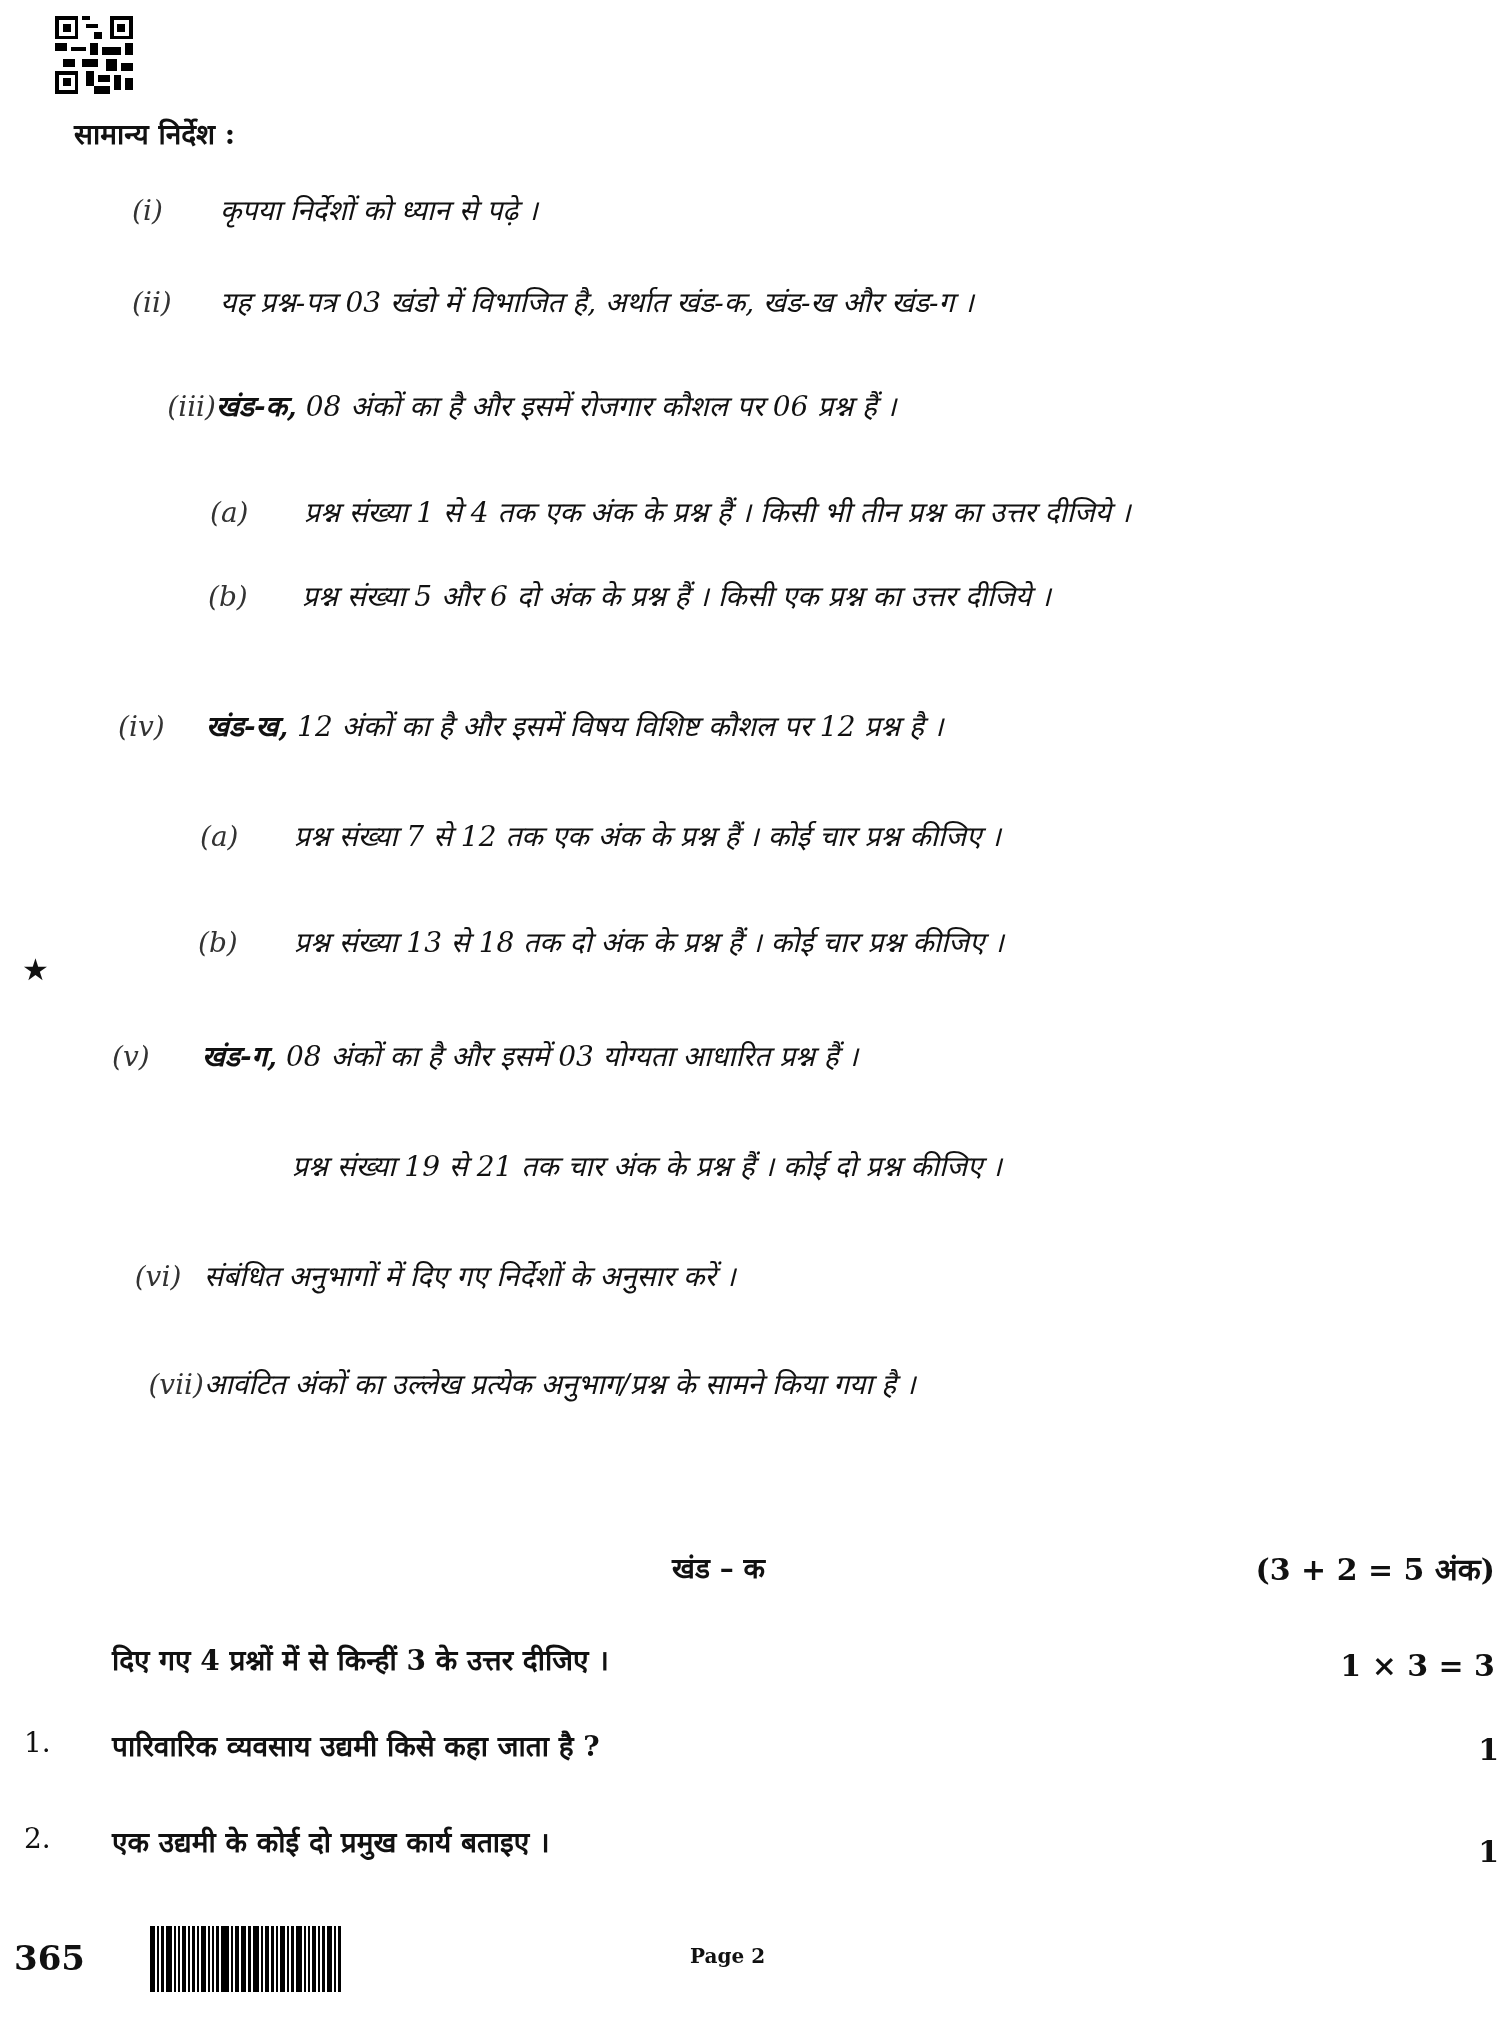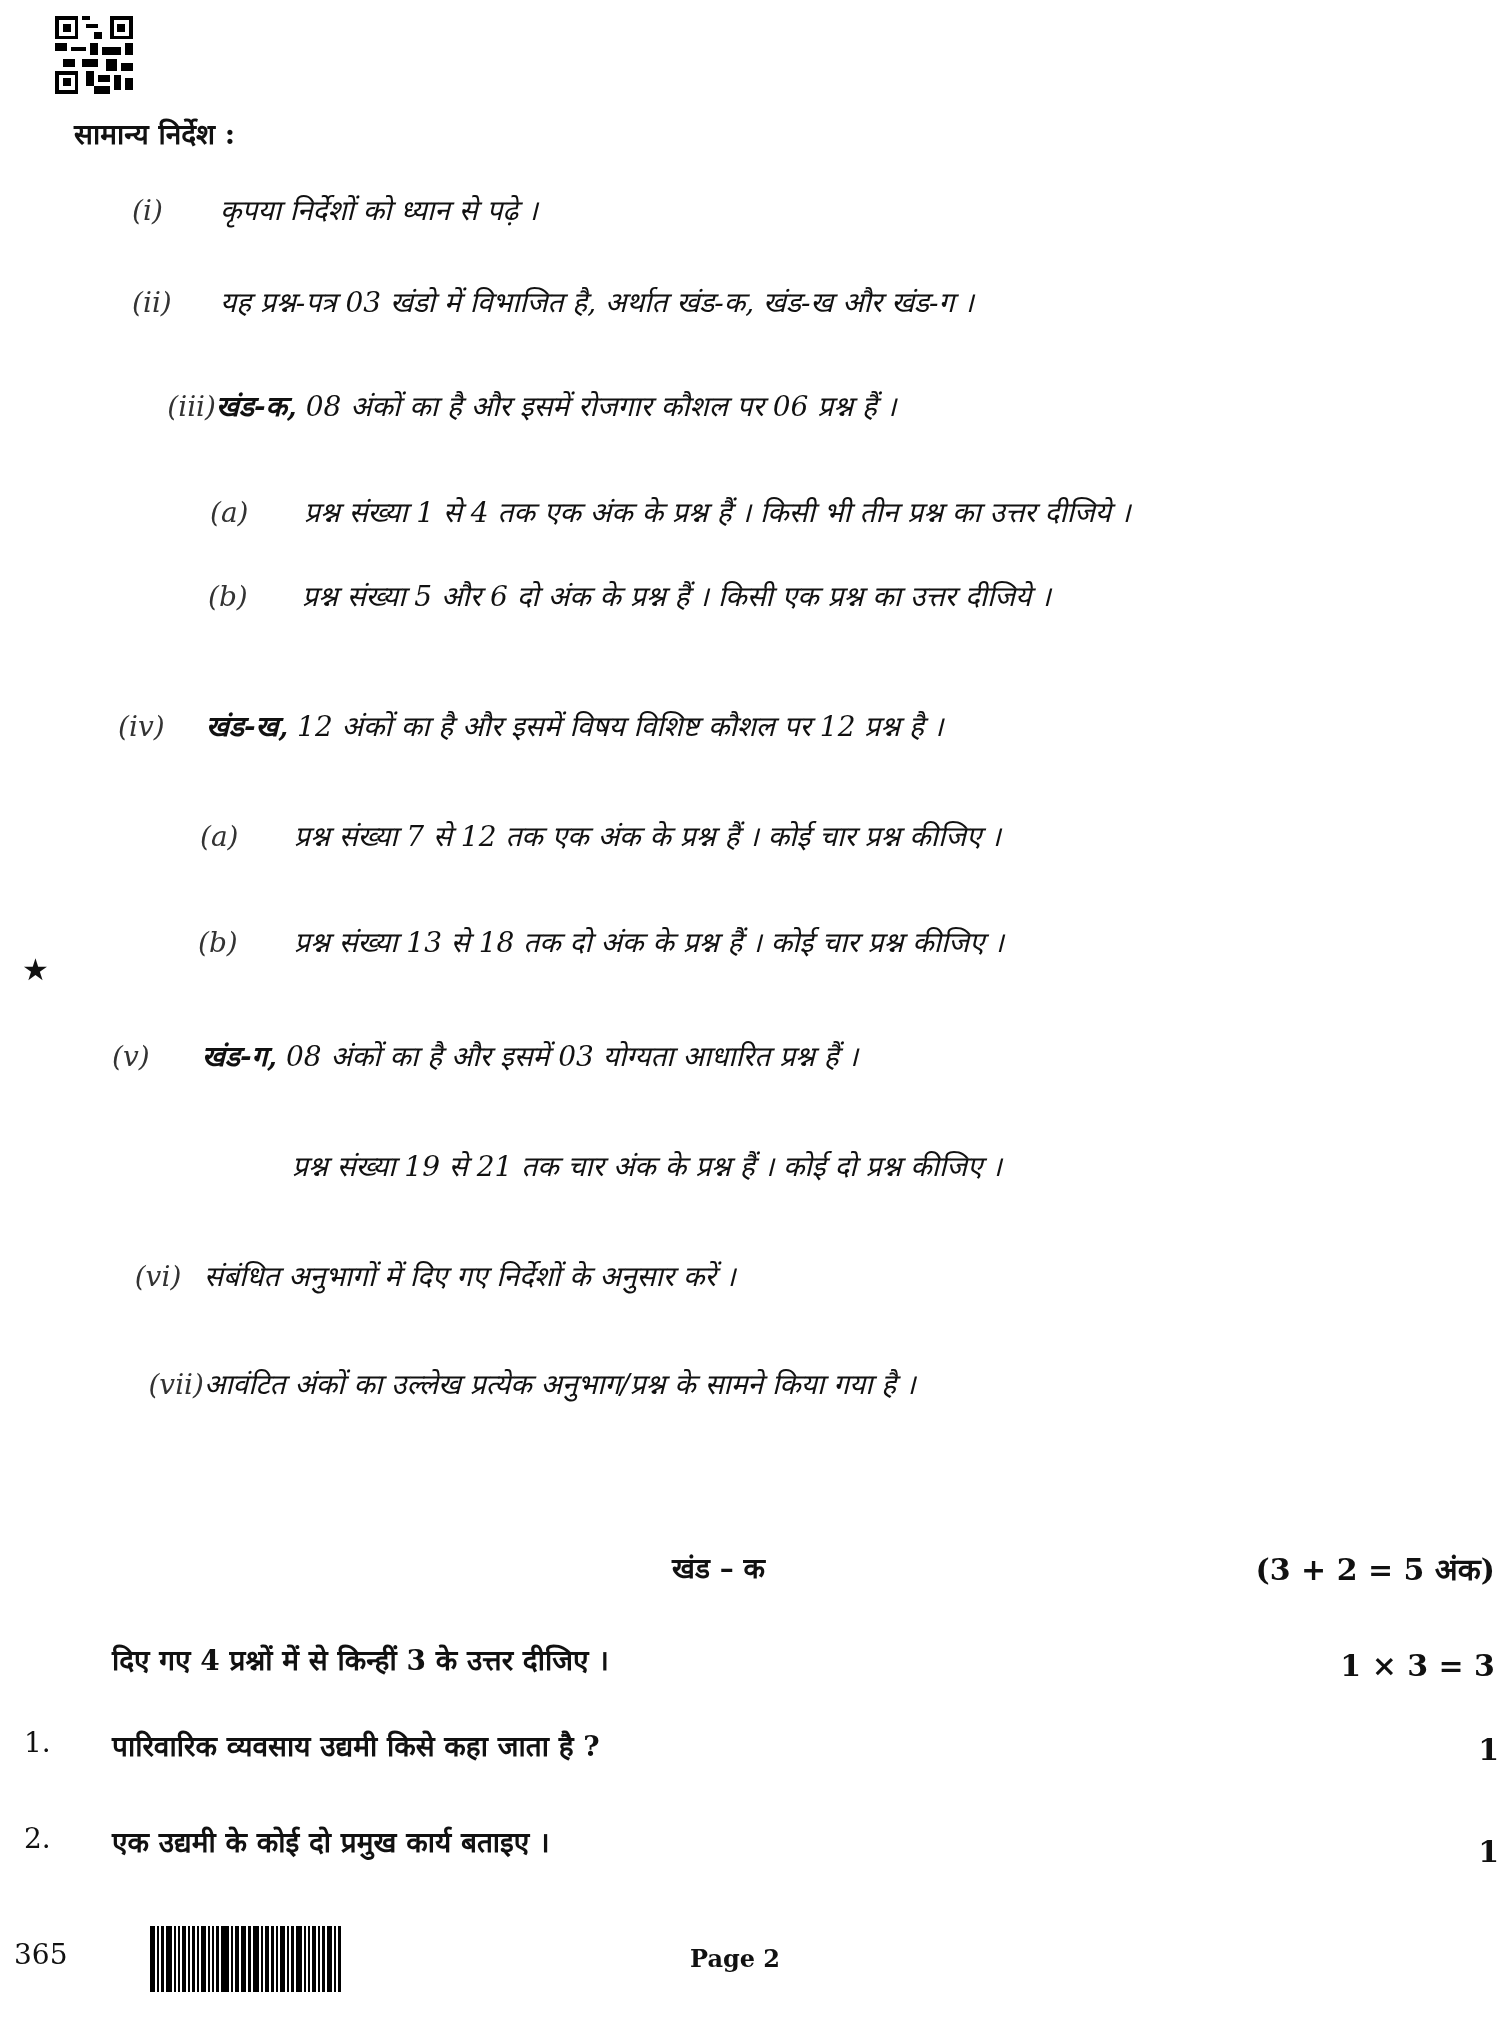--- a/index.html
+++ b/index.html
@@ -18,24 +18,24 @@
   .instr .txt { font-style: italic; }
   .instr b { font-weight: bold; }
   .star { left: 22px; top: 952px; font-size: 30px; }
   .sec-title { left: 672px; top: 1548px; font-size: 28px; font-weight: bold; }
   .sec-marks { right: 10px; top: 1548px; font-size: 30px; font-weight: bold; }
   .sec-instr { left: 112px; top: 1640px; font-size: 28px; font-weight: bold; }
   .sec-calc { right: 10px; top: 1648px; font-size: 30px; font-weight: bold; }
   .qnum { left: 24px; font-size: 28px; }
   .qtxt { left: 112px; font-size: 28px; font-weight: bold; }
   .qmark { right: 6px; font-size: 30px; font-weight: bold; }
-  .footer-code { left: 14px; top: 1938px; font-size: 28px; font-weight: normal; }
+  .footer-code { left: 14px; top: 1938px; font-size: 34px; font-weight: bold; }
   .barcode { left: 150px; top: 1926px; width: 306px; height: 66px; display: flex; align-items: stretch; }
   .barcode span { display: block; background: #000; margin-right: 2px; }
-  .page-label { left: 690px; top: 1944px; font-size: 24px; font-weight: bold; }
+  .page-label { left: 690px; top: 1944px; font-size: 20px; font-weight: bold; }
 </style>
 </head>
 <body>
 
 <div class="abs qr">
   <svg width="80" height="78" viewBox="0 0 20 20" shape-rendering="crispEdges">
     <rect x="0" y="0" width="20" height="20" fill="#fff"></rect>
     <rect x="0" y="0" width="6" height="6" fill="#000"></rect>
       <rect x="1" y="1" width="4" height="4" fill="#fff"></rect>
       <rect x="2" y="2" width="2" height="2" fill="#000"></rect>

